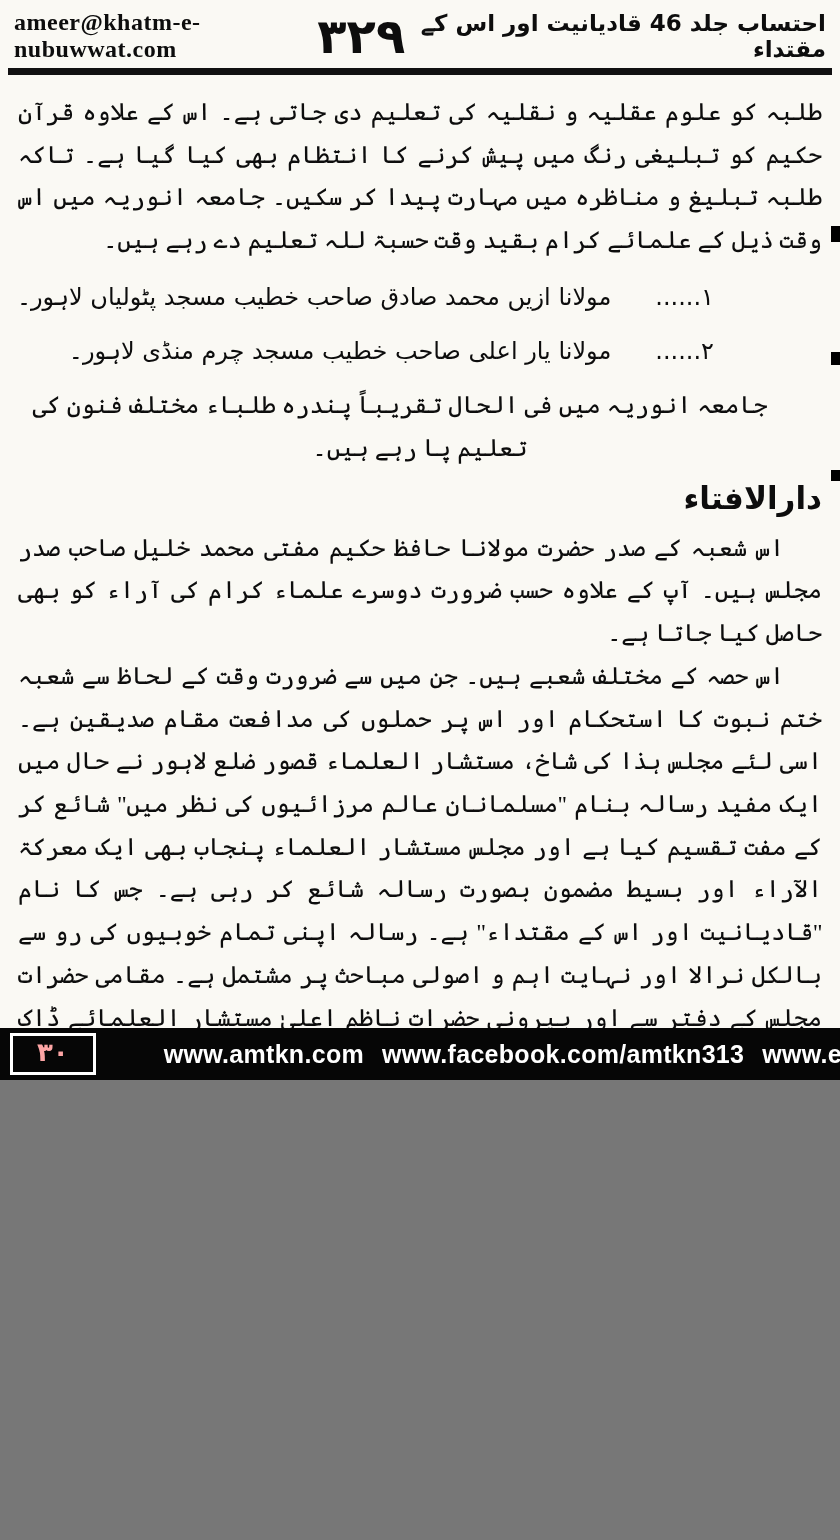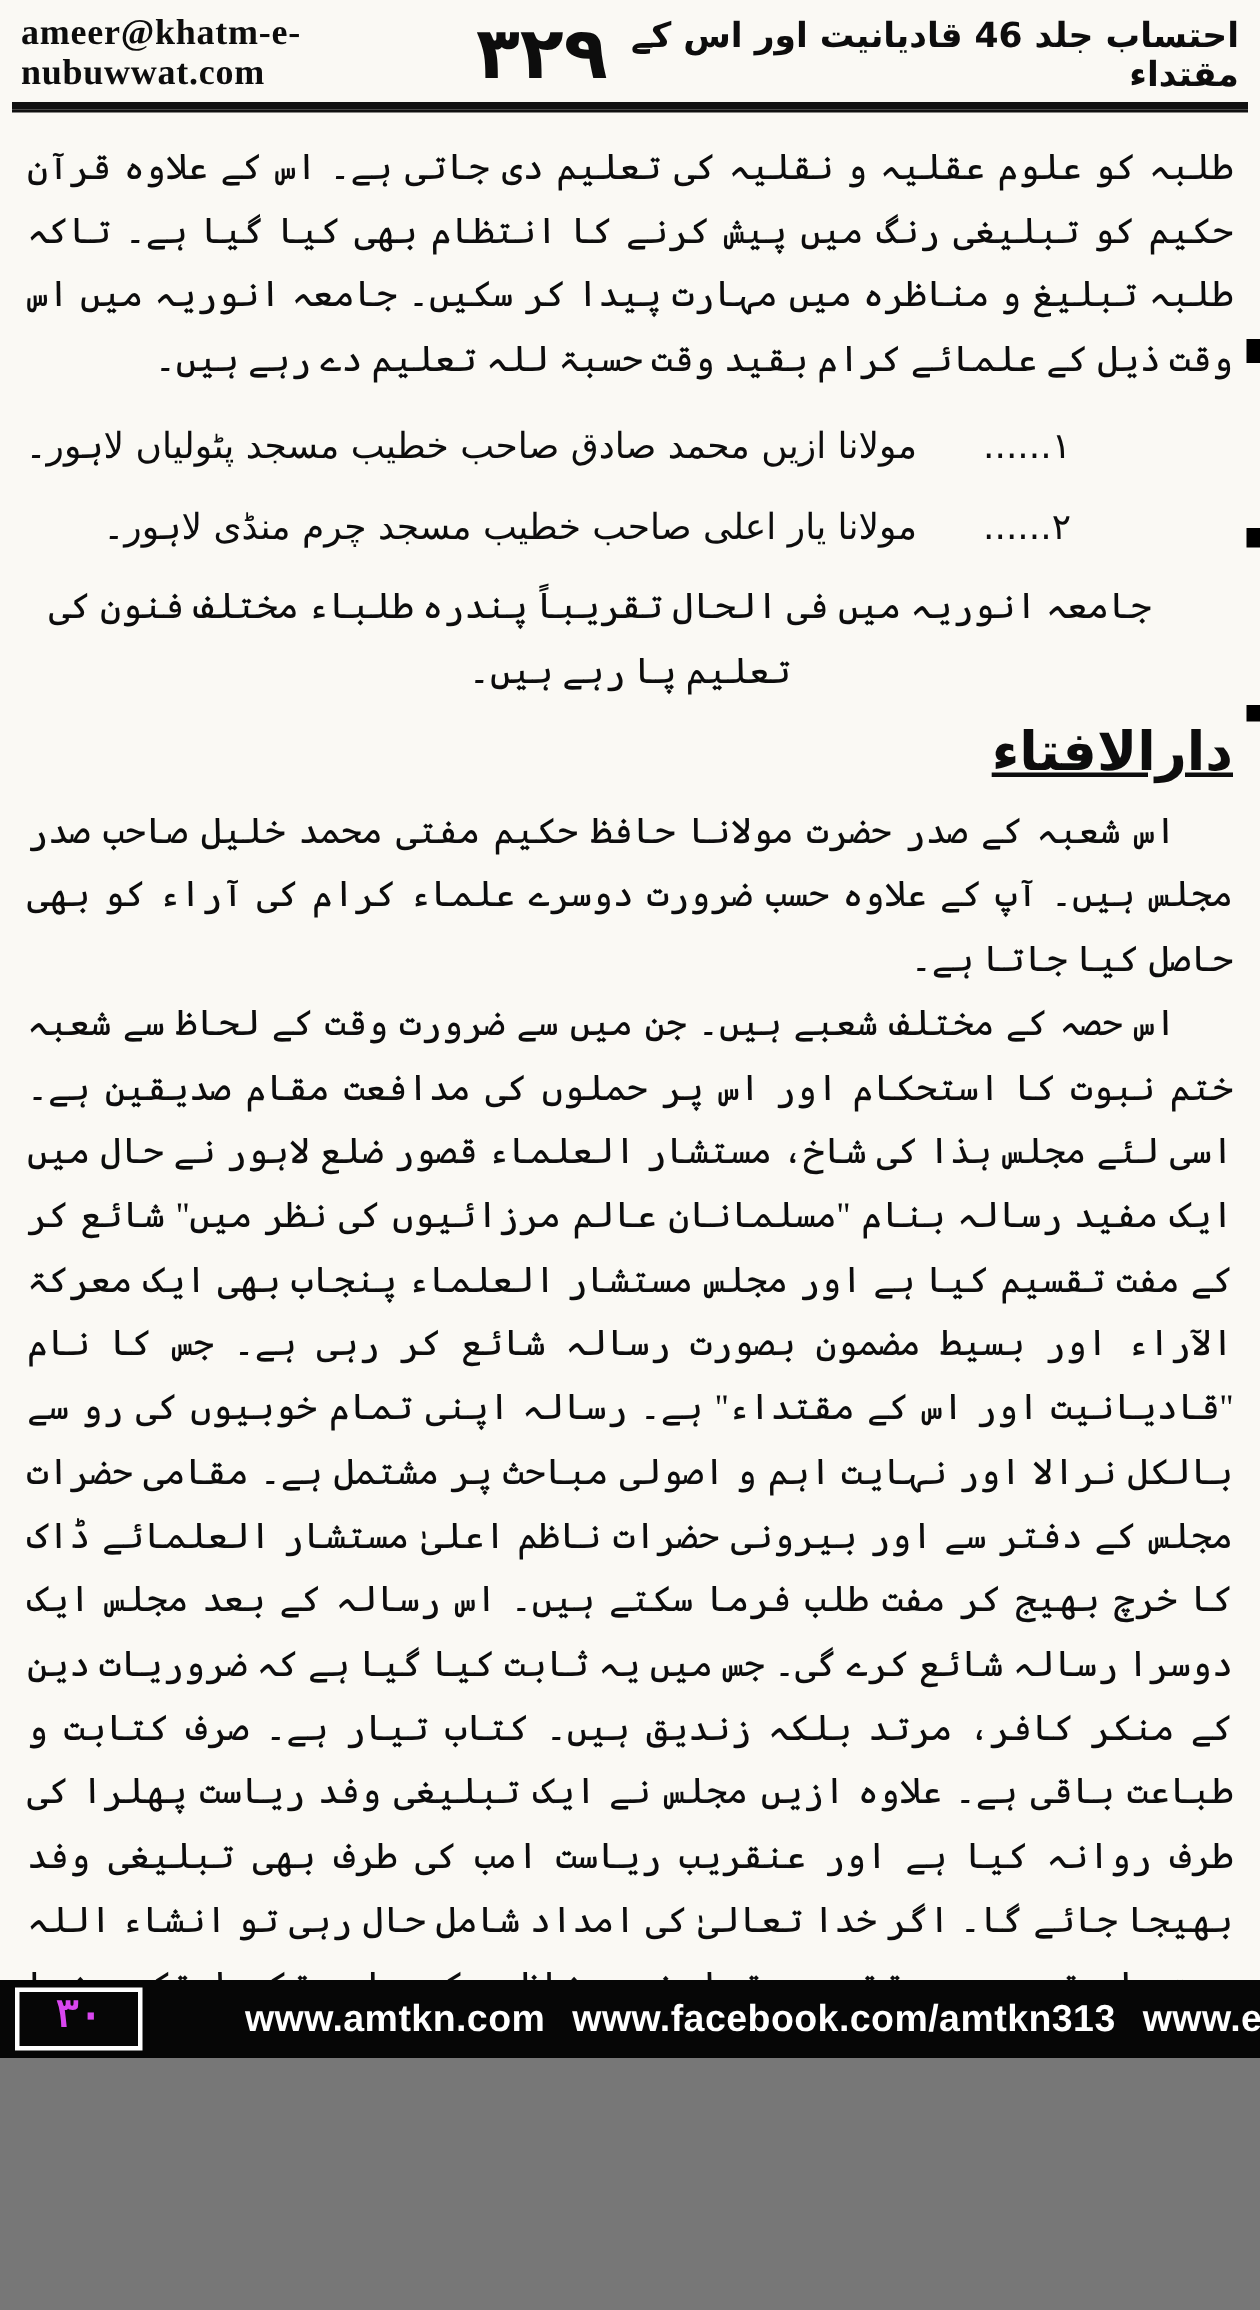--- a/index.html
+++ b/index.html
@@ -1,20 +1,20 @@
 <!DOCTYPE html>
 <html lang="ur"><head>
 <meta charset="utf-8">
 <style>
   * { box-sizing: border-box; }
   html, body { margin: 0; padding: 0; background: #777; }
   .page {
     position: relative;
     width: 840px;
-    height: 1372px;
+    height: 1080px;
     margin: 0 auto;
     background: #faf9f4;
     color: #0d0d0d;
     font-family: "DejaVu Sans", sans-serif;
     overflow: hidden;
   }
   
   .header {
     display: flex;
     align-items: center;
@@ -60,26 +60,25 @@
   .list-row {
     padding-right: 108px;
     line-height: 2.25;
     text-align: right;
     white-space: nowrap;
   }
   .list-row .num { display: inline-block; }
   .list-row .dots { letter-spacing: 2px; }
   .list-row .li-text { margin-right: 44px; }
   .heading {
-    font-size: 36px;
+    font-size: 31px;
     font-weight: bold;
     margin: 8px 0 6px 0;
     text-align: right;
     line-height: 1.4;
-    text-decoration: underline;
   }
   .quote {
     margin: 2px 0 0 0;
     font-weight: bold;
     font-size: 26px;
     line-height: 1.8;
     text-align: justify;
     padding: 0 16px 0 60px;
   }
   .signature {
@@ -103,26 +102,25 @@
     position: absolute;
     left: 0; right: 0; bottom: 0;
     height: 52px;
     background: #060606;
     display: flex;
     align-items: center;
   }
   .footer-pagebox {
     margin: 5px 8px 5px 10px;
     border: 3px solid #fff;
-    color: #d946ef;
+    color: #fca5a5;
     font-weight: bold;
     font-size: 26px;
     padding: 1px 24px 3px 24px;
     line-height: 1.2;
-    font-family: Liberation Mono, monospace;
   }
   .footer-links {
     flex: 1;
     display: flex;
     justify-content: center;
     gap: 18px;
     color: #fff;
     font-family: "Liberation Sans", sans-serif;
     font-weight: bold;
     font-size: 25px;

